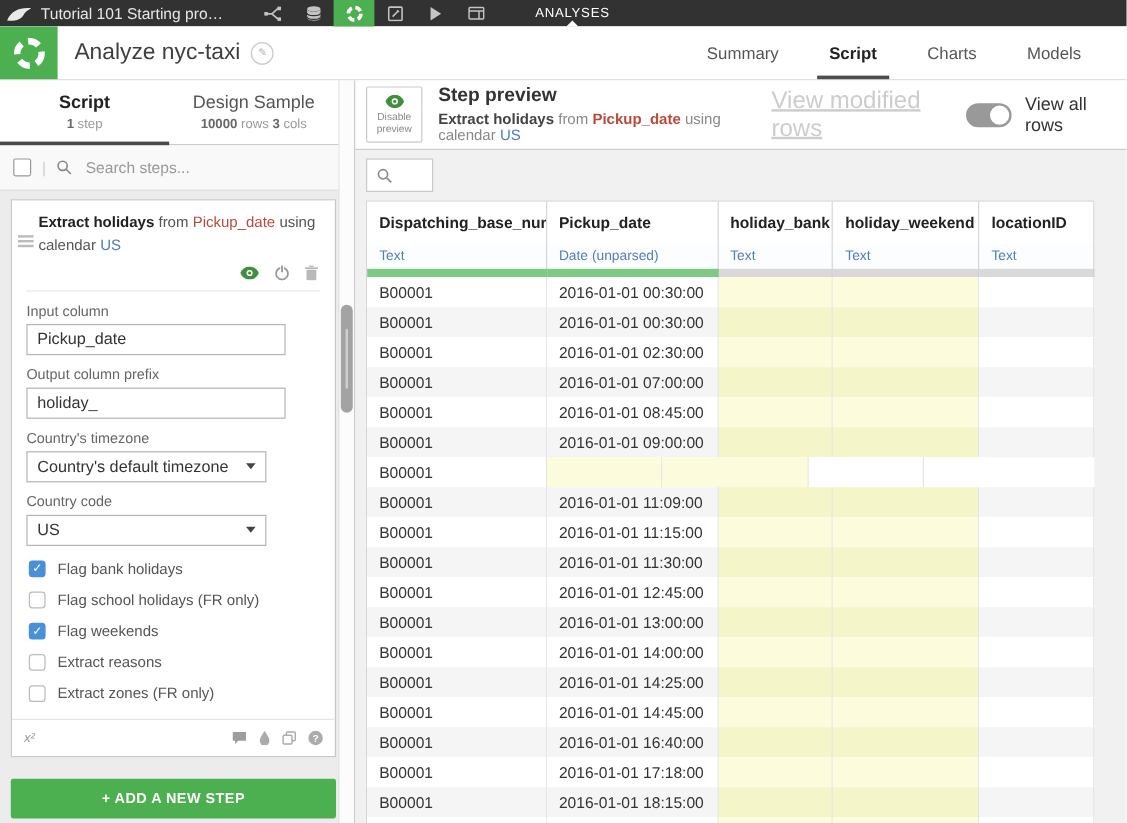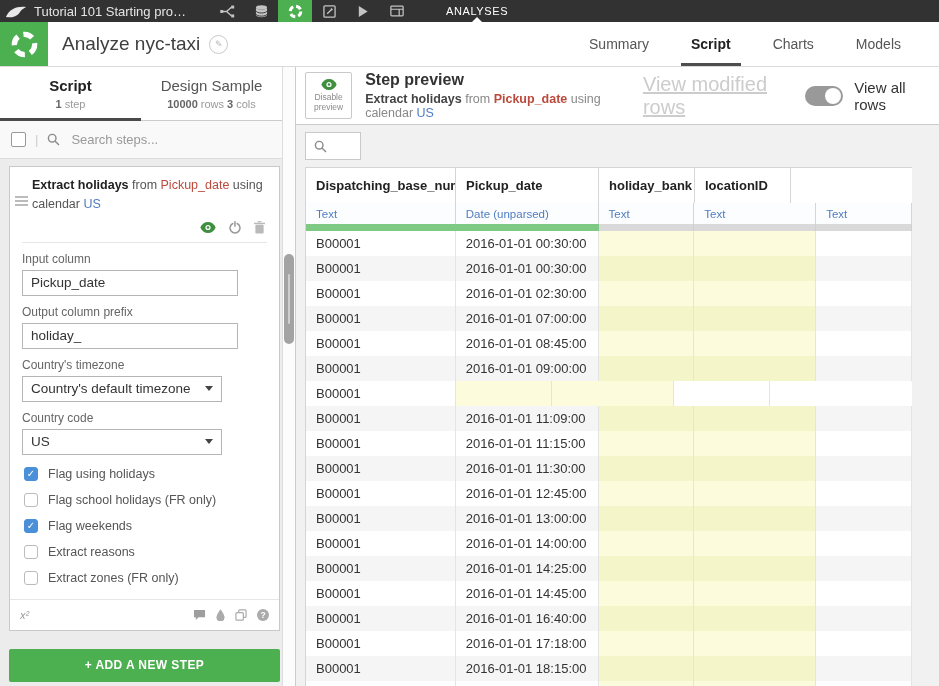--- a/index.html
+++ b/index.html
@@ -286,21 +286,21 @@
                 <div class="field-label">Country code</div>
                 <div class="select-box">
                   <span>US</span>
                   <span class="caret-down"></span>
                 </div>
               </div>
             </div>
           <div>
               <div class="checkbox-row">
                 <div class="cbx checked">✓</div>
-                <span class="cbx-label">Flag using holidays</span>
+                <span class="cbx-label">Flag bank holidays</span>
               </div>
               <div class="checkbox-row">
                 <div class="cbx"></div>
                 <span class="cbx-label">Flag school holidays (FR only)</span>
               </div>
               <div class="checkbox-row">
                 <div class="cbx checked">✓</div>
                 <span class="cbx-label">Flag weekends</span>
               </div>
               <div class="checkbox-row">
@@ -376,20 +376,21 @@
           <svg width="13" height="13" viewBox="0 0 13 13">
             <circle cx="5.2" cy="5.2" r="3.8" stroke="#8a8a8a" fill="none" stroke-width="1.4"></circle>
             <path d="M8.2 8.2 L12 12" stroke="#8a8a8a" stroke-width="1.4"></path>
           </svg>
         </div>
         <div class="data-table">
           <div class="th-row">
               <div class="th" style="width: 150px;">Dispatching_base_num</div>
               <div class="th" style="width: 143px;">Pickup_date</div>
               <div class="th" style="width: 96px;">holiday_bank</div>
+              <div class="th" style="width: 122px;">holiday_weekend</div>
               <div class="th" style="width: 96px;">locationID</div>
             </div>
           <div class="ty-row">
               <div class="ty" style="width: 150px;">Text</div>
               <div class="ty" style="width: 143px;">Date (unparsed)</div>
               <div class="ty" style="width: 96px;">Text</div>
               <div class="ty" style="width: 122px;">Text</div>
               <div class="ty" style="width: 96px;">Text</div>
             </div>
           <div class="q-row">

